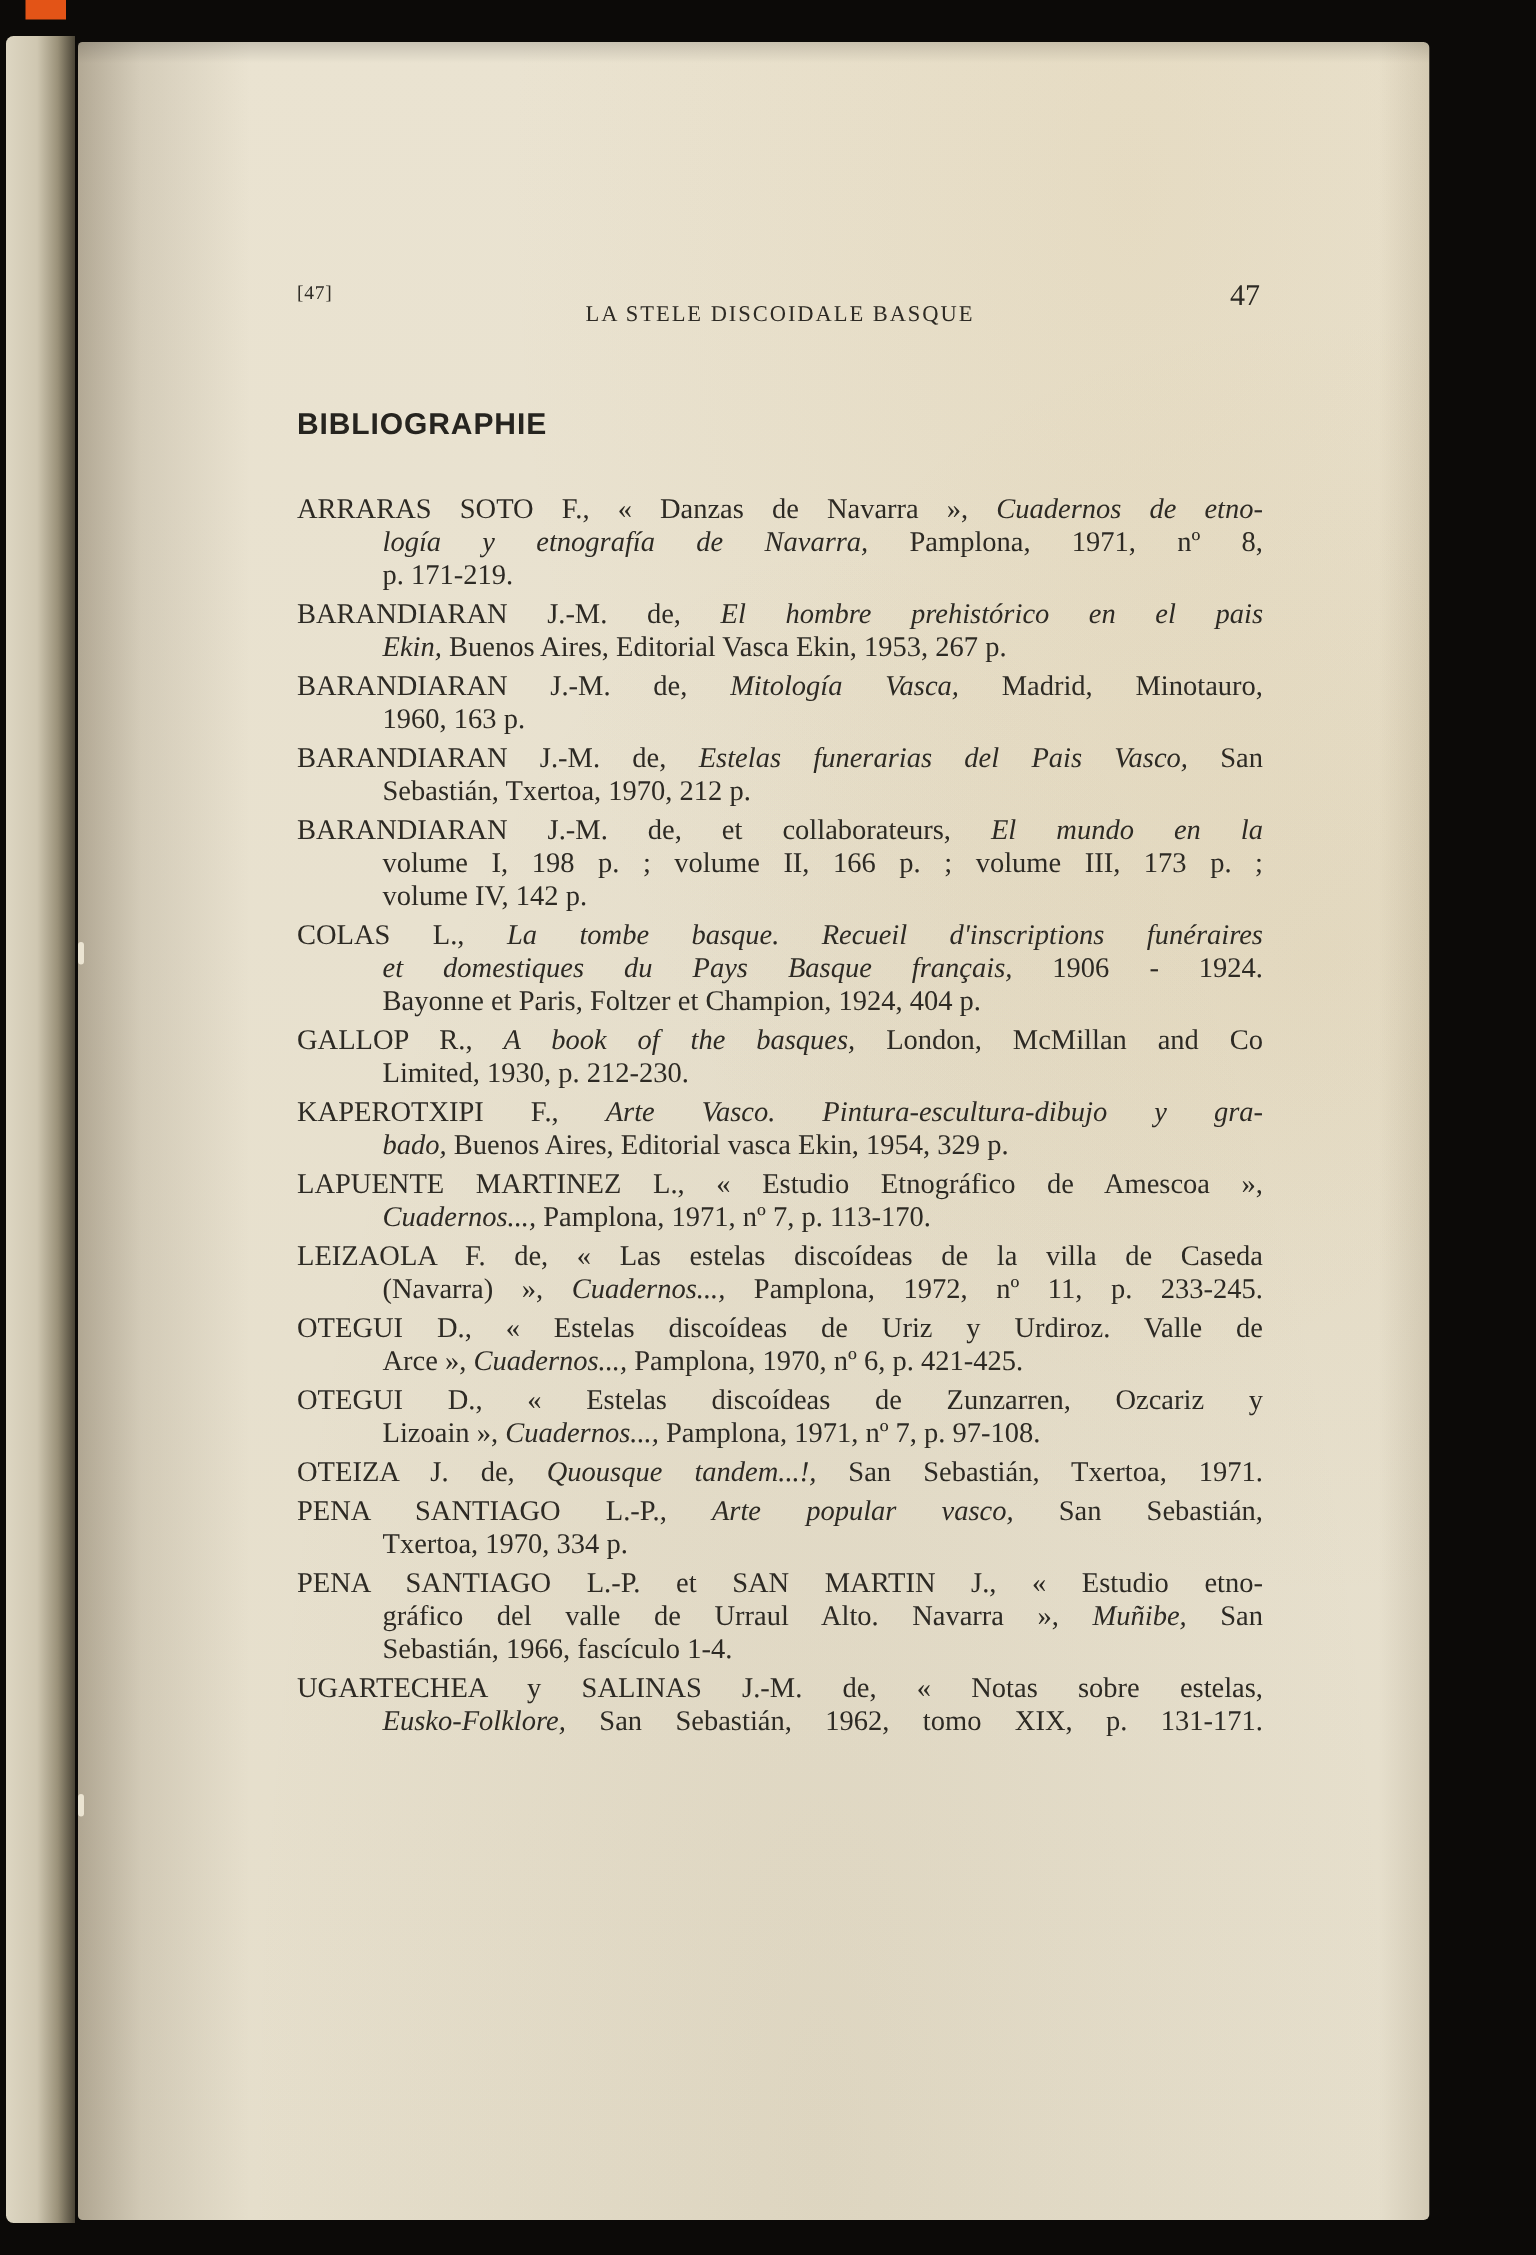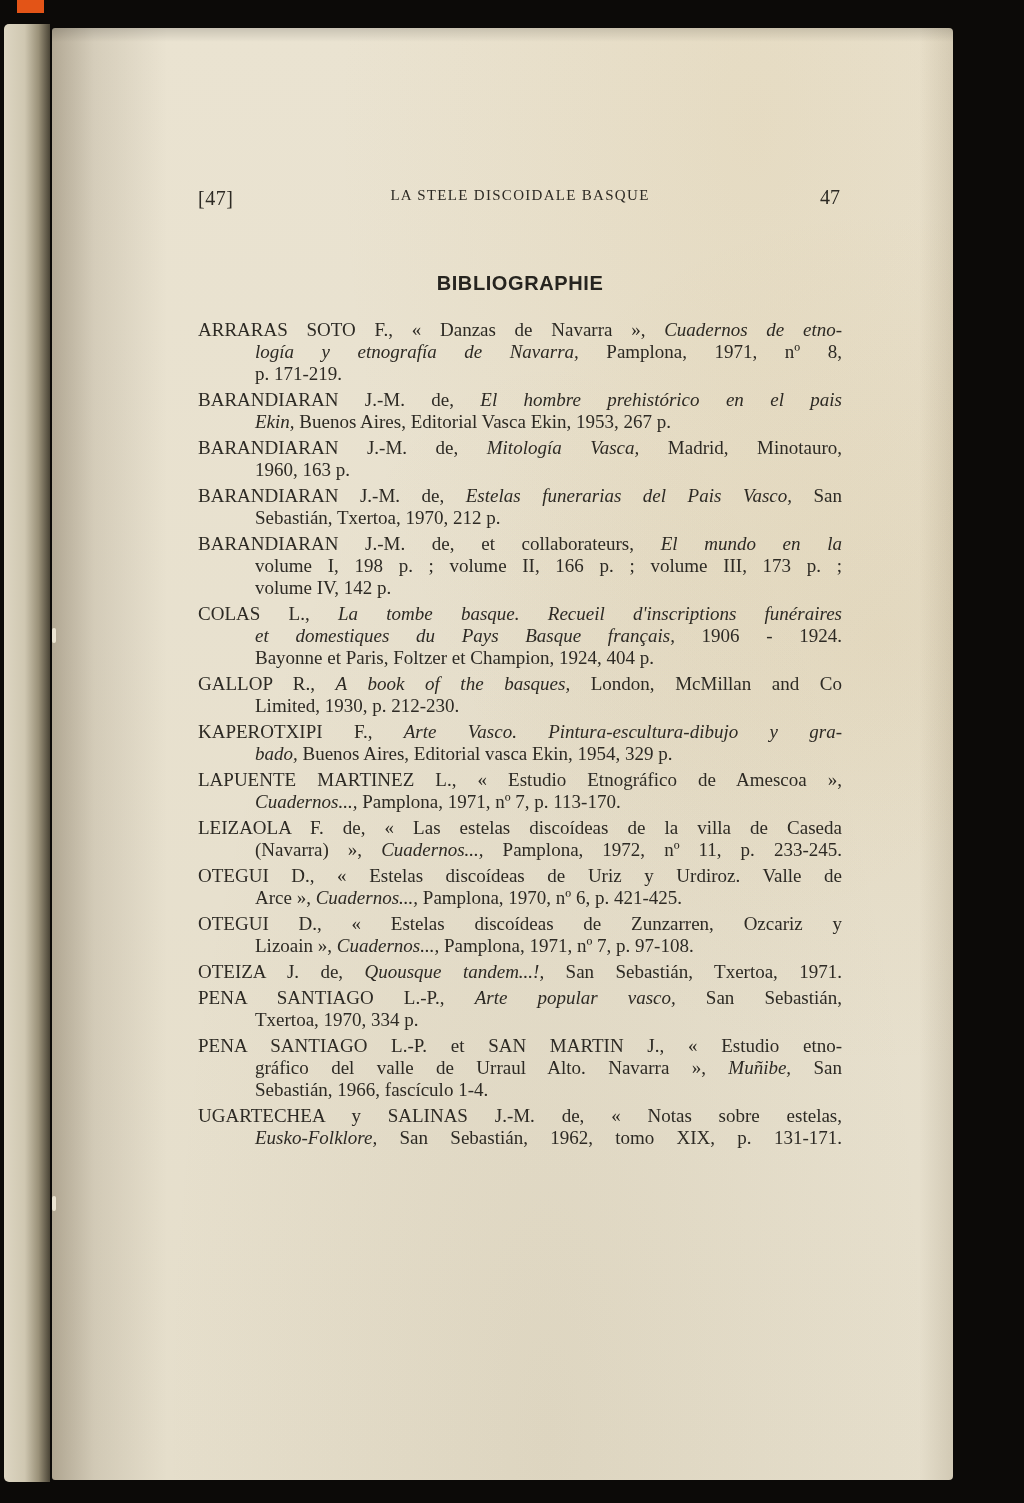--- a/index.html
+++ b/index.html
@@ -34,36 +34,36 @@
     color:var(--ink,#2d2a24);
   }
   .stitch{
     position:absolute;width:4px;height:15px;border-radius:2px;
     background:#f4eedd;opacity:.85;
   }
   .page-header{
     position:absolute;left:146px;top:158px;width:644px;height:22px;
   }
   .folio{
-    position:absolute;left:0;top:1px;font-size:20px;letter-spacing:.5px;
+    position:absolute;left:0;top:1px;font-size:13px;letter-spacing:.5px;
   }
   .running-title{
-    position:absolute;left:0;right:0;top:1px;text-align:center;
+    position:absolute;left:0;right:0;top:16px;text-align:center;
     font-size:15px;letter-spacing:1.3px;
   }
   .pageno{
     position:absolute;right:2px;top:0;font-size:20px;
   }
   .section-title{
-    position:absolute;left:146px;top:244px;width:644px;text-align:center;
+    position:absolute;left:146px;top:244px;width:644px;text-align:left;
     font-family:"Liberation Sans", sans-serif;font-weight:bold;
     font-size:20px;letter-spacing:.6px;color:#26241f;
   }
   .bibliography{
-    position:absolute;left:146px;top:291px;width:644px;
+    position:absolute;left:146px;top:301px;width:644px;
     font-size:19px;line-height:22px;
   }
   .entry{margin-bottom:4px;}
   .line{text-align:justify;text-align-last:left;}
   .line.just{text-align-last:justify;}
   .line.ind{padding-left:57px;}
   .it{font-style:italic;}
 </style>
 </head>
 <body>

